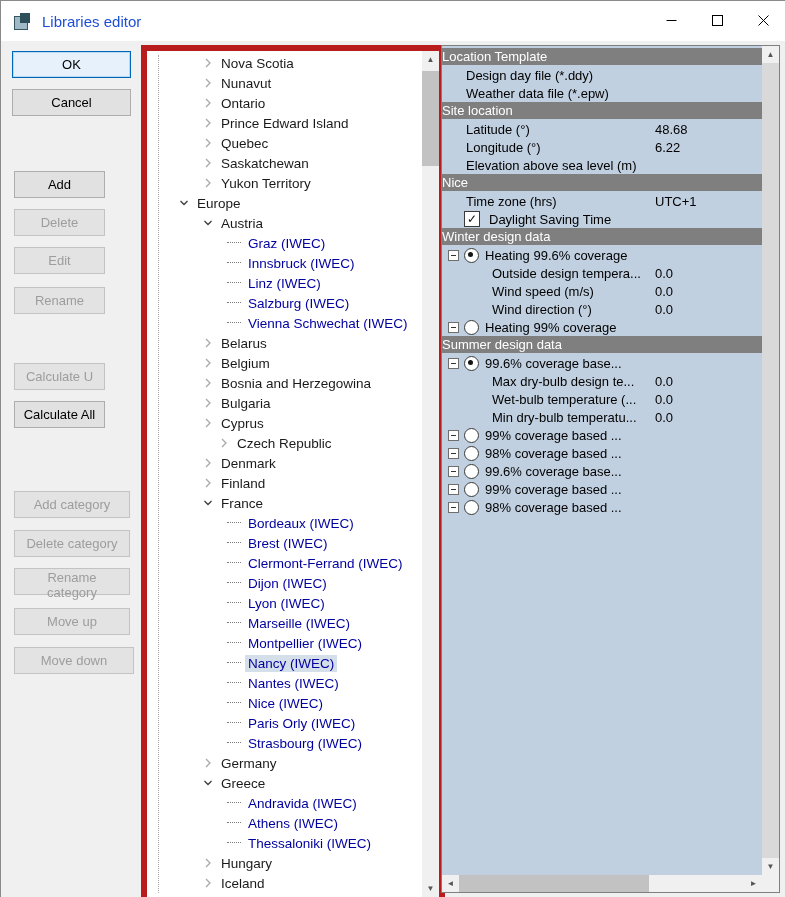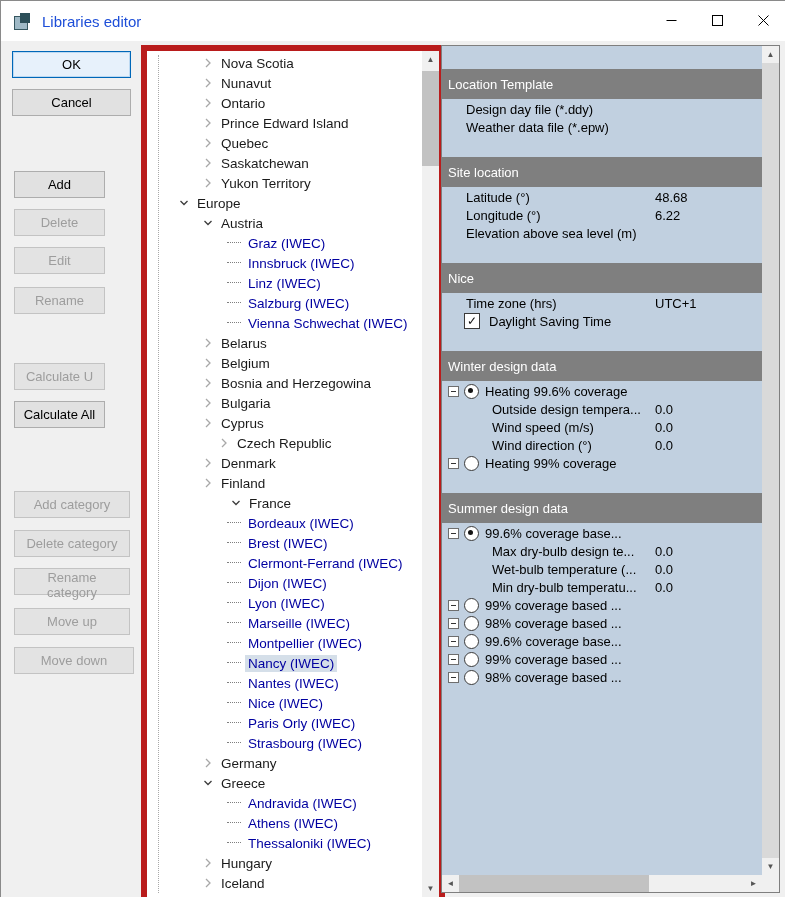--- a/index.html
+++ b/index.html
@@ -28,21 +28,21 @@
   .trow{height:20px;display:flex;align-items:center;font-size:13.5px;color:#1a1a1a;white-space:nowrap;}
   .chev{width:14px;height:14px;display:inline-flex;align-items:center;justify-content:center;margin-right:3px;flex:none;}
   .dotline{width:14px;height:1px;border-top:1px dotted #7f7f7f;margin-right:4px;flex:none;}
   .tlabel{padding:1px 3px;}
   .tlabel.leaf{color:#0000a0;}
   .tlabel.selected{background:#d5dfe9;}
 
   
   .props-panel{position:absolute;left:440px;top:44px;width:337px;height:846px;background:#c1d0e0;border:1px solid #7f7f7f;}
   .props{position:absolute;left:0;top:0;right:17px;bottom:17px;overflow:hidden;padding-top:2px;}
-  .phead{height:30px;background:#7f7f7f;color:#fff;font-size:13px;display:flex;align-items:center;padding-left:6px;margin-bottom:1px;margin-top:21px;}
+  .phead{height:17px;background:#7f7f7f;color:#fff;font-size:13px;display:flex;align-items:center;margin-bottom:1px;}
   .prow{position:relative;height:18px;display:flex;align-items:center;font-size:13px;color:#000;white-space:nowrap;}
   .prow.prop .plabel{margin-left:24px;}
   .prow.subprop .plabel{margin-left:50px;}
   .prow.radio .plabel{margin-left:6px;}
   .prow.checkbox .plabel{margin-left:9px;}
   .pval{position:absolute;left:213px;}
   .expbox{width:9px;height:9px;border:1px solid #6e6e6e;background:#fff;margin-left:6px;display:inline-flex;align-items:center;justify-content:center;flex:none;}
   .expbox::after{content:"";width:5px;height:1px;background:#333;}
   .radio-c{width:13px;height:13px;border:1px solid #3a3a3a;border-radius:50%;background:#fff;margin-left:5px;flex:none;position:relative;}
   .radio-c.on::after{content:"";position:absolute;left:3px;top:3px;width:5px;height:5px;border-radius:50%;background:#141414;}
@@ -262,21 +262,21 @@
           <span class="tlabel">Denmark</span>
         </div>
         <div class="trow" style="padding-left: 54px;">
           <span class="chev">
             <svg width="12" height="12" viewBox="0 0 12 12">
               <path d="M4 2 L8 6 L4 10" fill="none" stroke="#a8a8a8" stroke-width="1.3"></path>
             </svg>
           </span>
           <span class="tlabel">Finland</span>
         </div>
-        <div class="trow" style="padding-left: 82px;">
+        <div class="trow" style="padding-left: 54px;">
           <span class="chev">
             <svg width="12" height="12" viewBox="0 0 12 12">
               <path d="M2.5 4 L6 7.5 L9.5 4" fill="none" stroke="#3c3c3c" stroke-width="1.3"></path>
             </svg>
           </span>
           <span class="tlabel">France</span>
         </div>
         <div class="trow" style="padding-left: 80px;">
           <span class="dotline"></span>
           <span class="tlabel leaf">Bordeaux (IWEC)</span>

